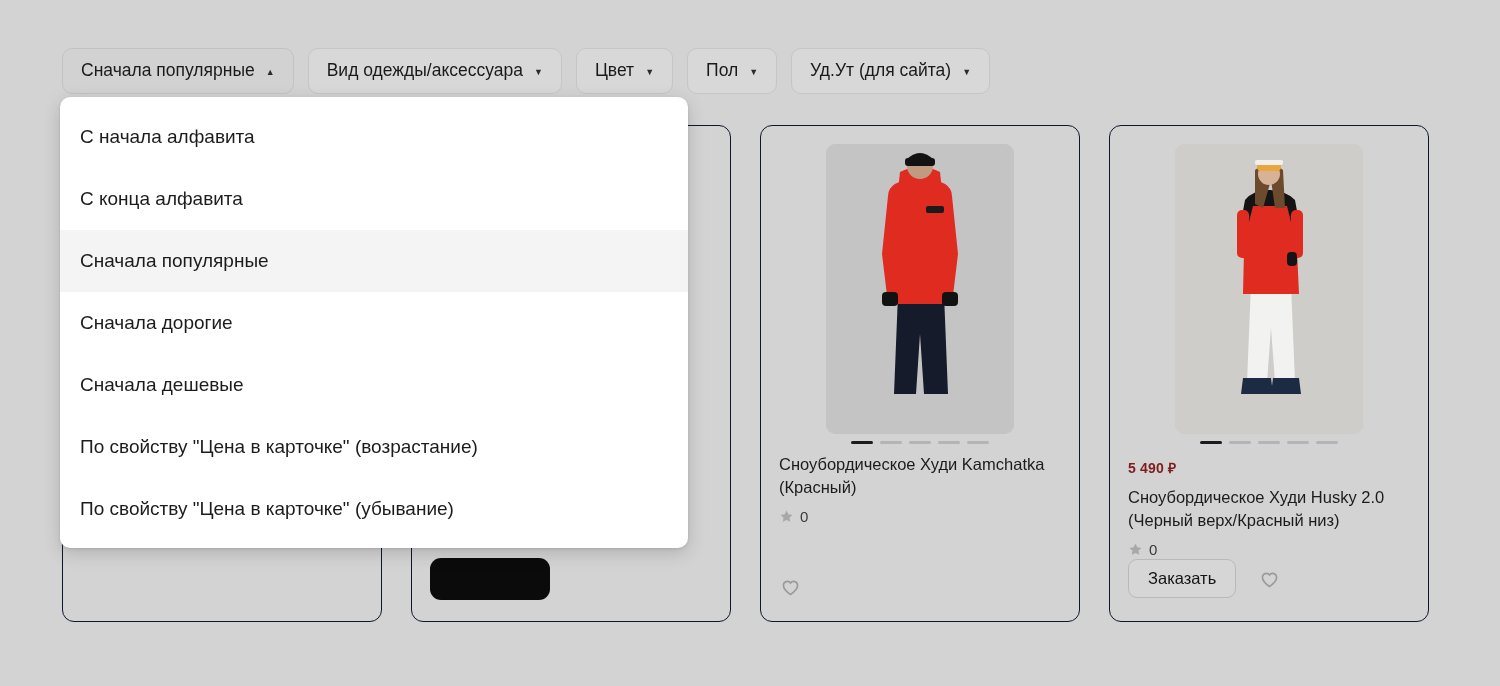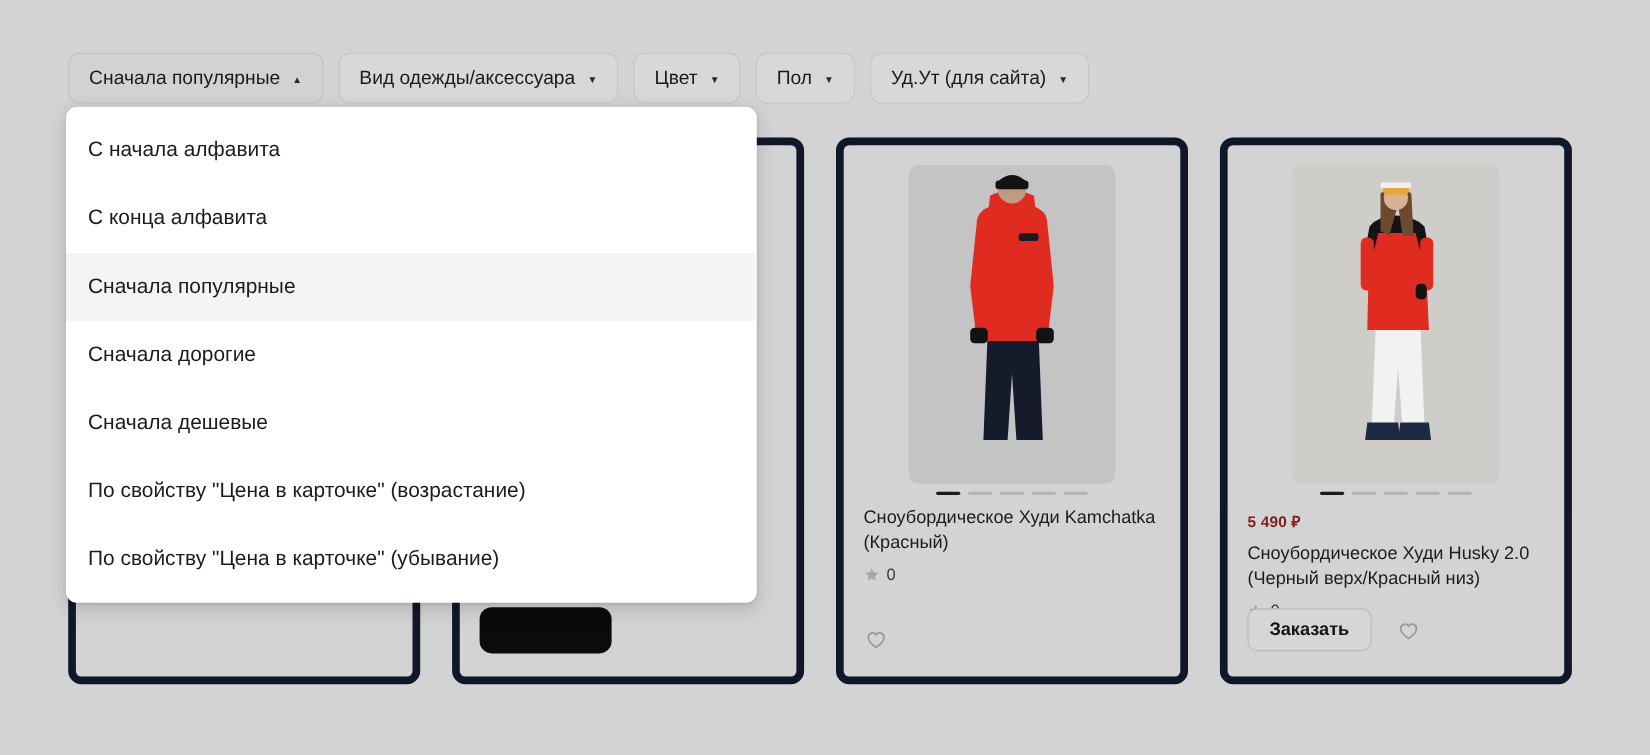--- a/index.html
+++ b/index.html
@@ -88,21 +88,21 @@
     top: 125px;
     left: 62px;
     display: flex;
     gap: 29px;
     z-index: 1;
   }
   .card {
     width: 320px;
     height: 497px;
     box-sizing: border-box;
-    border: 7px solid #0f172a;
+    border: 1px solid #0f172a;
     border-radius: 12px;
     background: #d3d3d3;
     padding: 18px 18px 0 18px;
     position: relative;
   }
   .thumb {
     width: 188px;
     height: 290px;
     margin: 0 auto;
     border-radius: 10px;
@@ -161,21 +161,21 @@
   .order-btn {
     height: 39px;
     box-sizing: border-box;
     padding: 0 19px;
     display: flex;
     align-items: center;
     border: 1px solid #b9b9b9;
     border-radius: 9px;
     background: #d6d6d6;
     font-size: 16.5px;
-    font-weight: bold;
+    font-weight: normal;
     color: #141414;
     cursor: pointer;
     white-space: nowrap;
   }
   .heart { width: 23px; height: 23px; display: block; cursor: pointer; }
 
   
   .black-btn {
     position: absolute;
     left: 18px;

